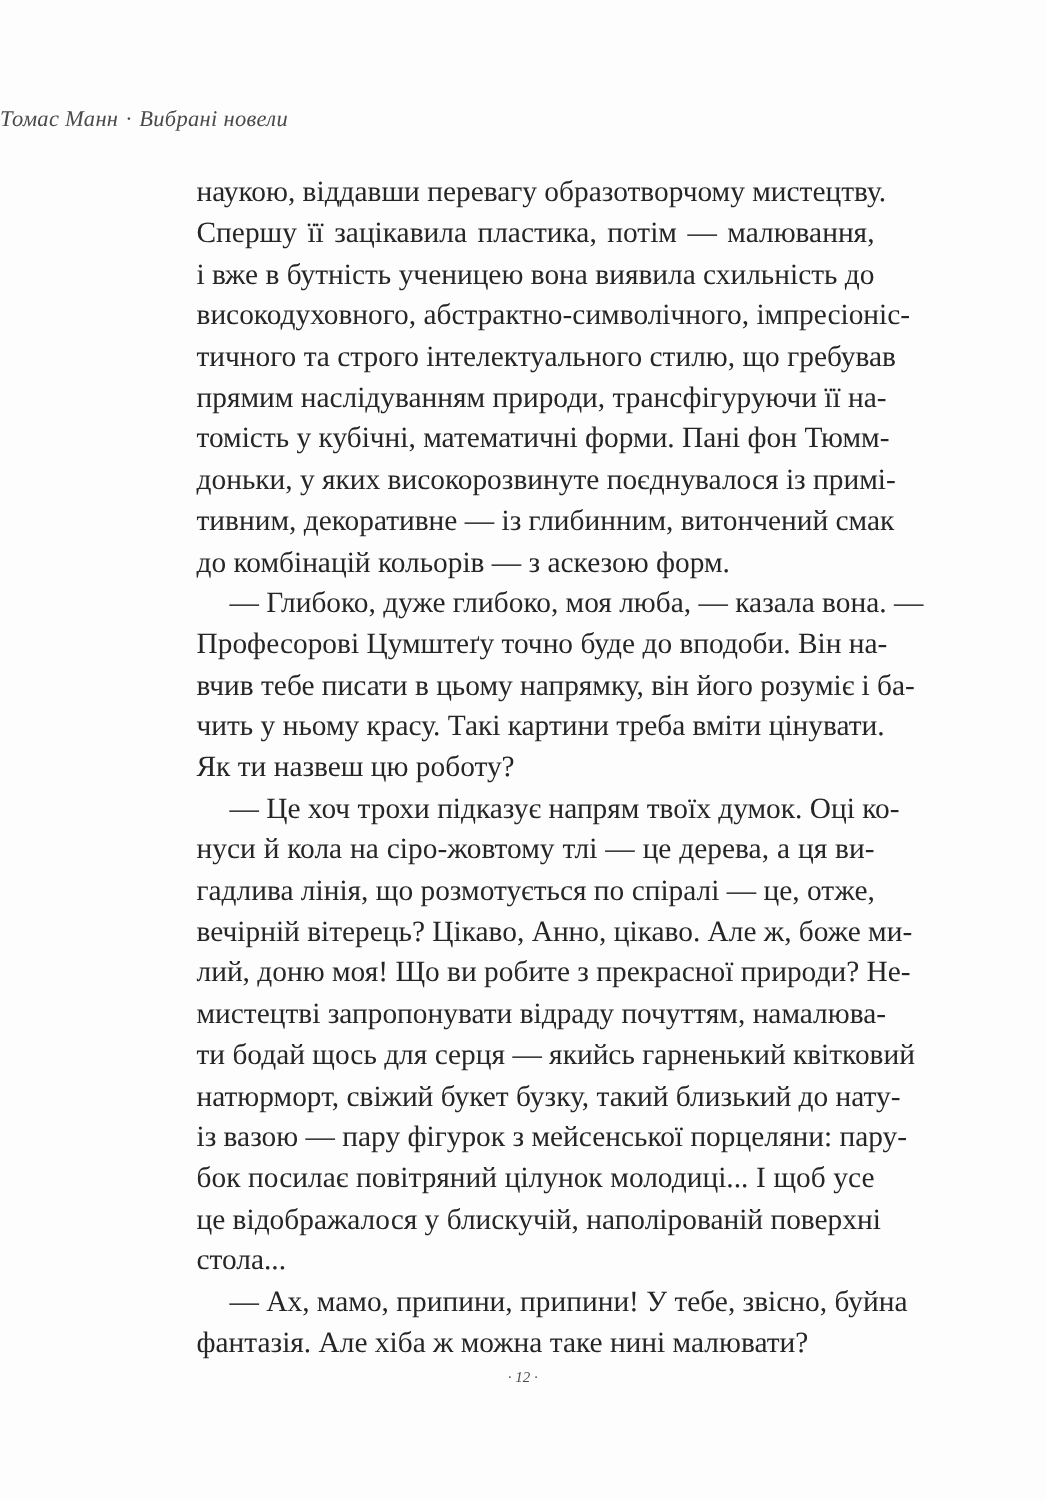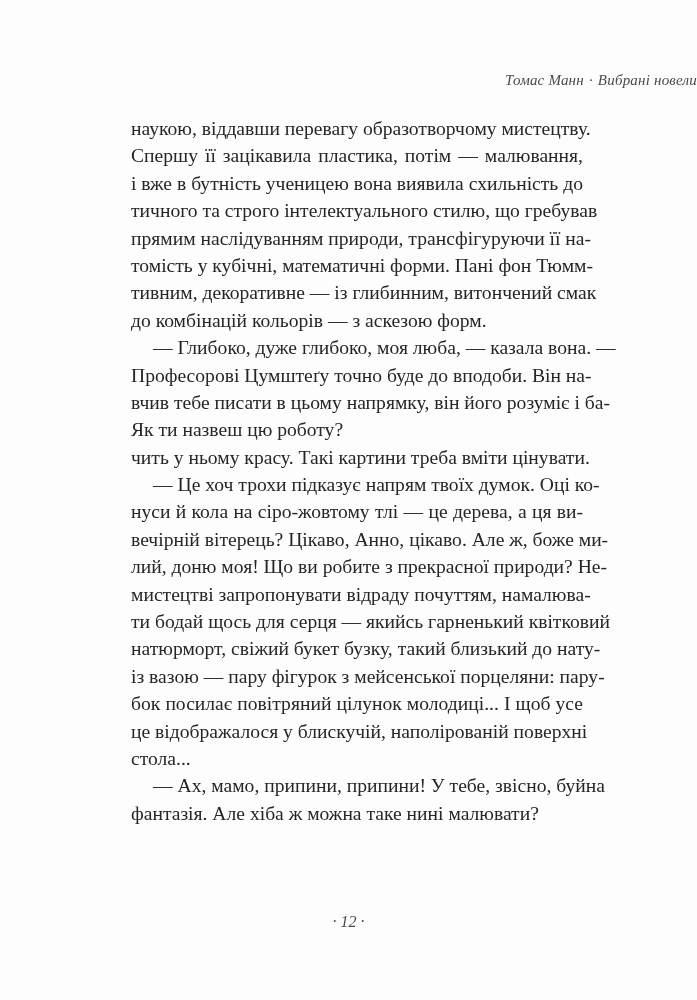--- a/index.html
+++ b/index.html
@@ -13,21 +13,21 @@
       position: relative;
       overflow: hidden;
       font-family: "DejaVu Serif", "Liberation Serif", serif;
       color: #2a2a2a;
     }
     .running-header {
       position: absolute;
       top: 72px;
       left: 0;
       width: 697px;
-      text-align: right;
+      text-align: left;
       font-style: italic;
       font-size: 15px;
       color: #4a4a4a;
       letter-spacing: 0.2px;
       font-family: "Liberation Serif", "DejaVu Serif", serif;
     }
     .running-header .sep {
       margin: 0 5px;
     }
     .text-block {
@@ -53,48 +53,51 @@
     .line.indent {
       padding-left: 22px;
     }
     .page-number {
       position: absolute;
       top: 913px;
       left: 0;
       width: 697px;
       text-align: center;
       font-style: italic;
-      font-size: 16px;
+      font-size: 10px;
       color: #4a4a4a;
       font-family: "Liberation Serif", "DejaVu Serif", serif;
     }
   </style>
 </head>
 <body>
 
 <div class="running-header">
   <span>Томас Манн</span><span class="sep">·</span><span>Вибрані новели</span>
 </div>
 
 <div class="text-block">
   <span class="line">наукою, віддавши перевагу образотворчому мистецтву.</span>
   <span class="line">Спершу її зацікавила пластика, потім — малювання,</span>
   <span class="line">і вже в бутність ученицею вона виявила схильність до</span>
+  <span class="line">високодуховного, абстрактно-символічного, імпресіоніс-</span>
   <span class="line">тичного та строго інтелектуального стилю, що гребував</span>
   <span class="line">прямим наслідуванням природи, трансфігуруючи її на-</span>
   <span class="line">томість у кубічні, математичні форми. Пані фон Тюмм-</span>
+  <span class="line">доньки, у яких високорозвинуте поєднувалося із примі-</span>
   <span class="line">тивним, декоративне — із глибинним, витончений смак</span>
   <span class="line last">до комбінацій кольорів — з аскезою форм.</span>
   <span class="line indent">— Глибоко, дуже глибоко, моя люба, — казала вона. —</span>
   <span class="line">Професорові Цумштеґу точно буде до вподоби. Він на-</span>
   <span class="line">вчив тебе писати в цьому напрямку, він його розуміє і ба-</span>
+  <span class="line">чить у ньому красу. Такі картини треба вміти цінувати.</span>
   <span class="line last">Як ти назвеш цю роботу?</span>
-  <span class="line">чить у ньому красу. Такі картини треба вміти цінувати.</span>
   <span class="line indent">— Це хоч трохи підказує напрям твоїх думок. Оці ко-</span>
   <span class="line">нуси й кола на сіро-жовтому тлі — це дерева, а ця ви-</span>
+  <span class="line">гадлива лінія, що розмотується по спіралі — це, отже,</span>
   <span class="line">вечірній вітерець? Цікаво, Анно, цікаво. Але ж, боже ми-</span>
   <span class="line">лий, доню моя! Що ви робите з прекрасної природи? Не-</span>
   <span class="line">мистецтві запропонувати відраду почуттям, намалюва-</span>
   <span class="line">ти бодай щось для серця — якийсь гарненький квітковий</span>
   <span class="line">натюрморт, свіжий букет бузку, такий близький до нату-</span>
   <span class="line">із вазою — пару фігурок з мейсенської порцеляни: пару-</span>
   <span class="line">бок посилає повітряний цілунок молодиці... І щоб усе</span>
   <span class="line">це відображалося у блискучій, наполірованій поверхні</span>
   <span class="line last">стола...</span>
   <span class="line indent">— Ах, мамо, припини, припини! У тебе, звісно, буйна</span>

